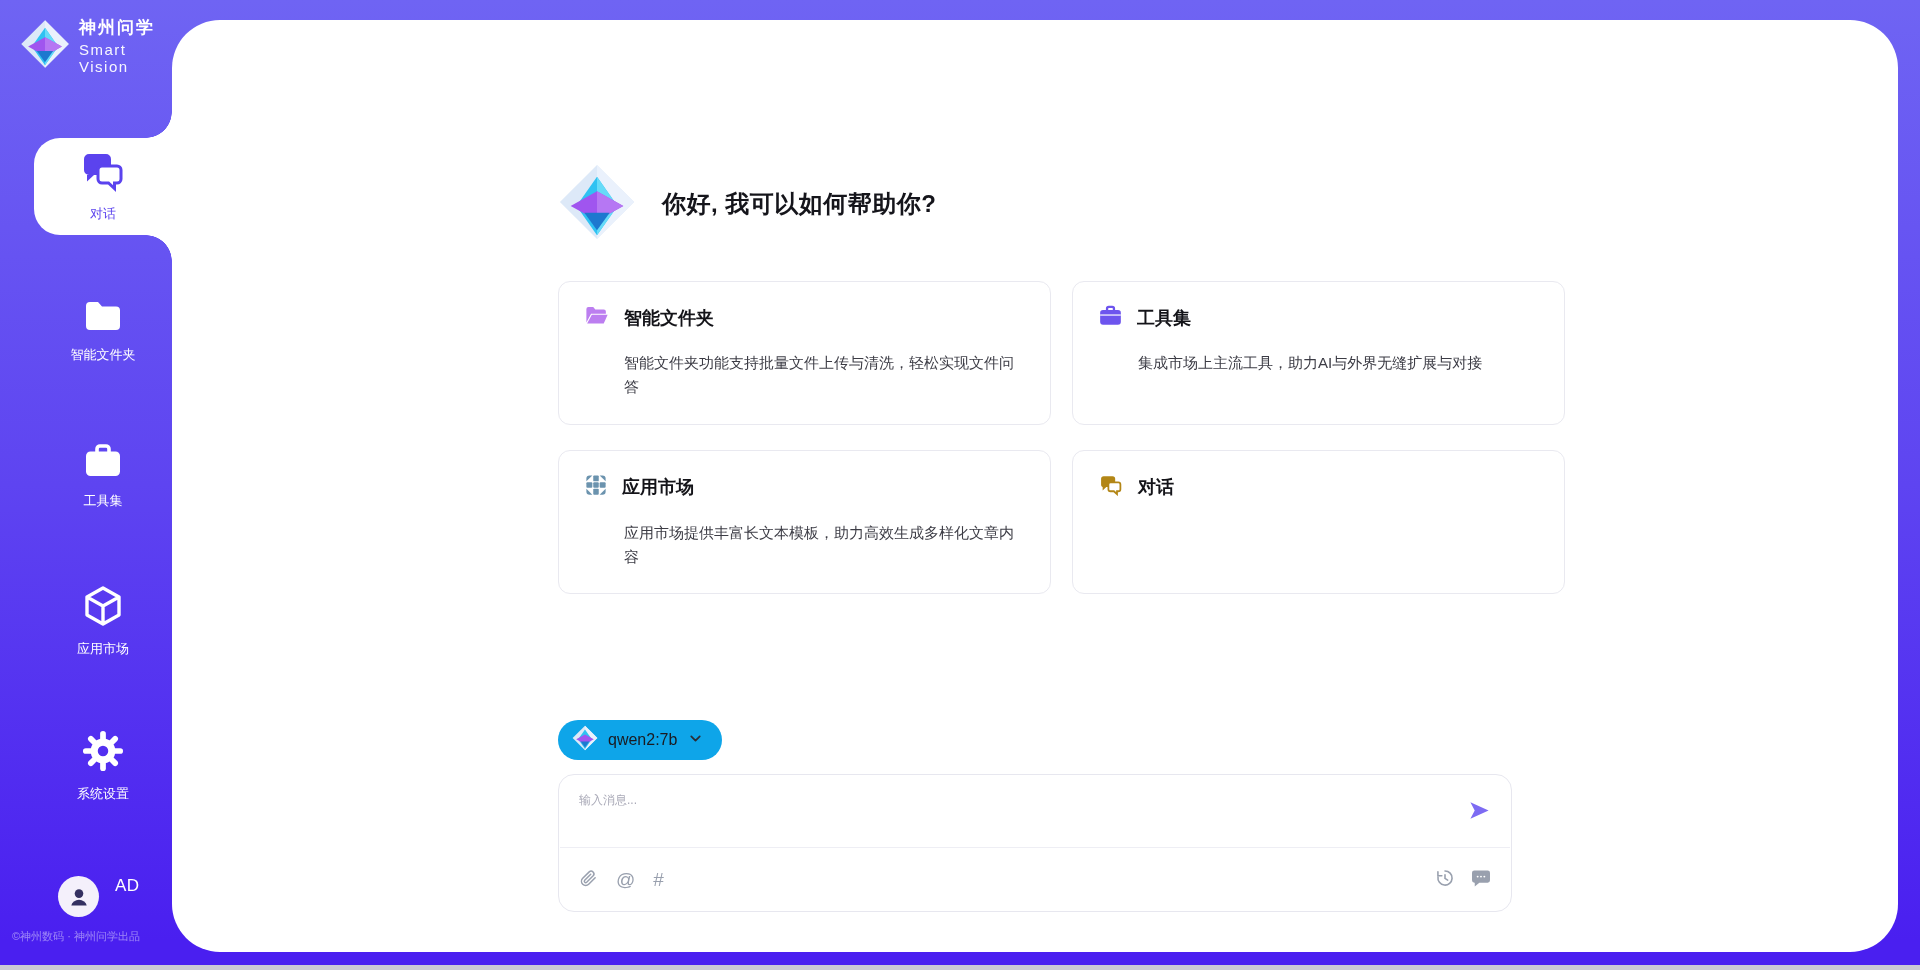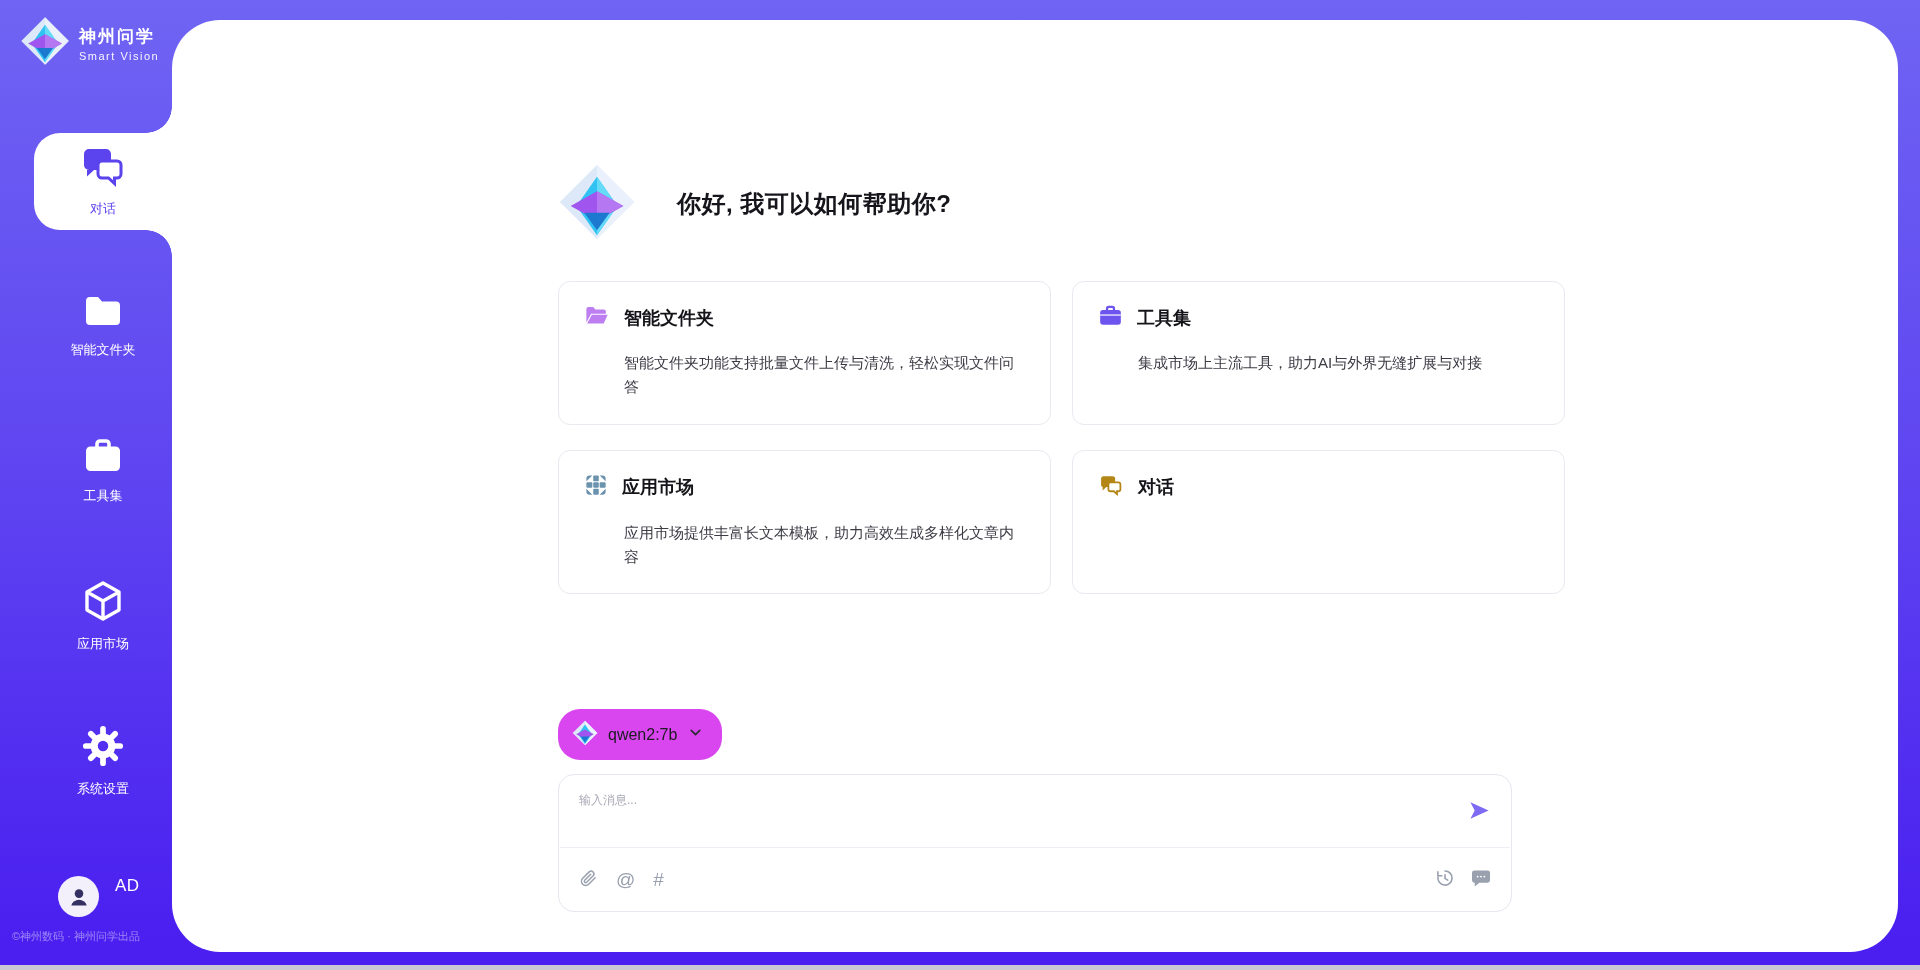--- a/index.html
+++ b/index.html
@@ -11,21 +11,21 @@
   
   .main-panel { position:absolute; left:172px; top:20px; right:22px; bottom:18px;
                 background:#fff; border-radius:48px; display:flex; justify-content:center; }
 
   
   .sidebar { position:absolute; left:0; top:0; bottom:5px; width:172px;
              display:flex; flex-direction:column; z-index:2; }
   .brand { display:flex; align-items:center; padding:16px 0 0 20px; }
   .brand-text { margin-left:9px; color:#fff; }
   .brand-name { font-size:17px; font-weight:700; letter-spacing:2px; }
-  .brand-sub { font-size:11px; letter-spacing:1.5px; margin-top:2px; opacity:.95; }
+  .brand-sub { font-size:15px; letter-spacing:1.5px; margin-top:2px; opacity:.95; }
 
   .nav { margin-top:63px; display:flex; flex-direction:column; }
   .nav-item { position:relative; margin-left:34px; width:138px; height:97px; margin-bottom:48px;
               display:flex; flex-direction:column; align-items:center; justify-content:center;
               gap:9px; cursor:pointer; }
   .nav-label { font-size:13px; color:#fff; }
   .nav-item.active { background:#fff; border-radius:26px 0 0 26px; }
   .nav-item.active .nav-label { color:#5b43ee; font-weight:500; }
   .nav-item.active::before { content:""; position:absolute; top:-26px; right:0; width:26px; height:26px;
        background:radial-gradient(circle at 0 0, transparent 25.5px, #fff 26px); }
@@ -35,35 +35,35 @@
   .sidebar-bottom { margin-top:auto; }
   .user-row { display:flex; align-items:flex-start; gap:16px; padding-left:58px; margin-bottom:12px; }
   .avatar { width:41px; height:41px; border-radius:50%; background:#f4f0fb;
             display:flex; align-items:center; justify-content:center; }
   .user-name { color:#fff; font-size:17px; letter-spacing:.5px; }
   .side-footer { color:rgba(255,255,255,.45); font-size:11px; padding:0 0 21px 12px; }
 
   
   .content-col { width:954px; display:flex; flex-direction:column; padding-top:143px; padding-bottom:40px; }
   .greeting { display:flex; align-items:center; }
-  .greeting-title { font-size:24px; font-weight:700; color:#15151b; margin-left:41px; letter-spacing:.5px; }
+  .greeting-title { font-size:24px; font-weight:700; color:#15151b; margin-left:26px; letter-spacing:.5px; }
 
   
   .cards { margin-top:36px; display:grid; grid-template-columns:1fr 1fr; gap:25px 21px; }
   .card { background:#fff; border:1px solid #e9e9f0; border-radius:12px; padding:23px 26px 24px;
           min-height:126px; cursor:pointer; }
   .card-head { display:flex; align-items:center; gap:15px; }
   .card-title { font-size:18px; font-weight:700; color:#141419; }
   .card-desc { margin-top:21px; margin-left:39px; width:400px; font-size:15px; line-height:1.62;
                color:#3c3c45; }
 
   
   .composer { margin-top:auto; }
-  .model-pill { display:inline-flex; align-items:center; gap:10px; height:51px; padding:0 18px 0 14px;
-                background:#d946ef; border-radius:22px; margin-bottom:14px; cursor:pointer; }
+  .model-pill { display:inline-flex; align-items:center; gap:10px; height:40px; padding:0 18px 0 14px;
+                background:#0ea5e9; border-radius:22px; margin-bottom:14px; cursor:pointer; }
   .model-name { font-size:16px; color:#1b1b20; }
   .input-box { border:1.5px solid #e7e7ef; border-radius:16px; background:#fff; }
   .input-top { display:flex; align-items:flex-start; justify-content:space-between; padding:18px 20px 0; height:72px; }
   .msg-input { border:none; outline:none; flex:1; font-size:12px; color:#33333c; background:transparent;
                font-family:"Liberation Sans","DejaVu Sans",sans-serif; }
   .msg-input::placeholder { color:#a9a9b7; }
   .send-btn { background:none; border:none; cursor:pointer; margin-top:6px; }
   .divider { border-top:1px solid #eeeef4; margin:0 1px; }
   .toolbar { display:flex; align-items:center; height:63px; padding:0 20px; }
   .toolbar-left { display:flex; align-items:center; gap:18px; }

